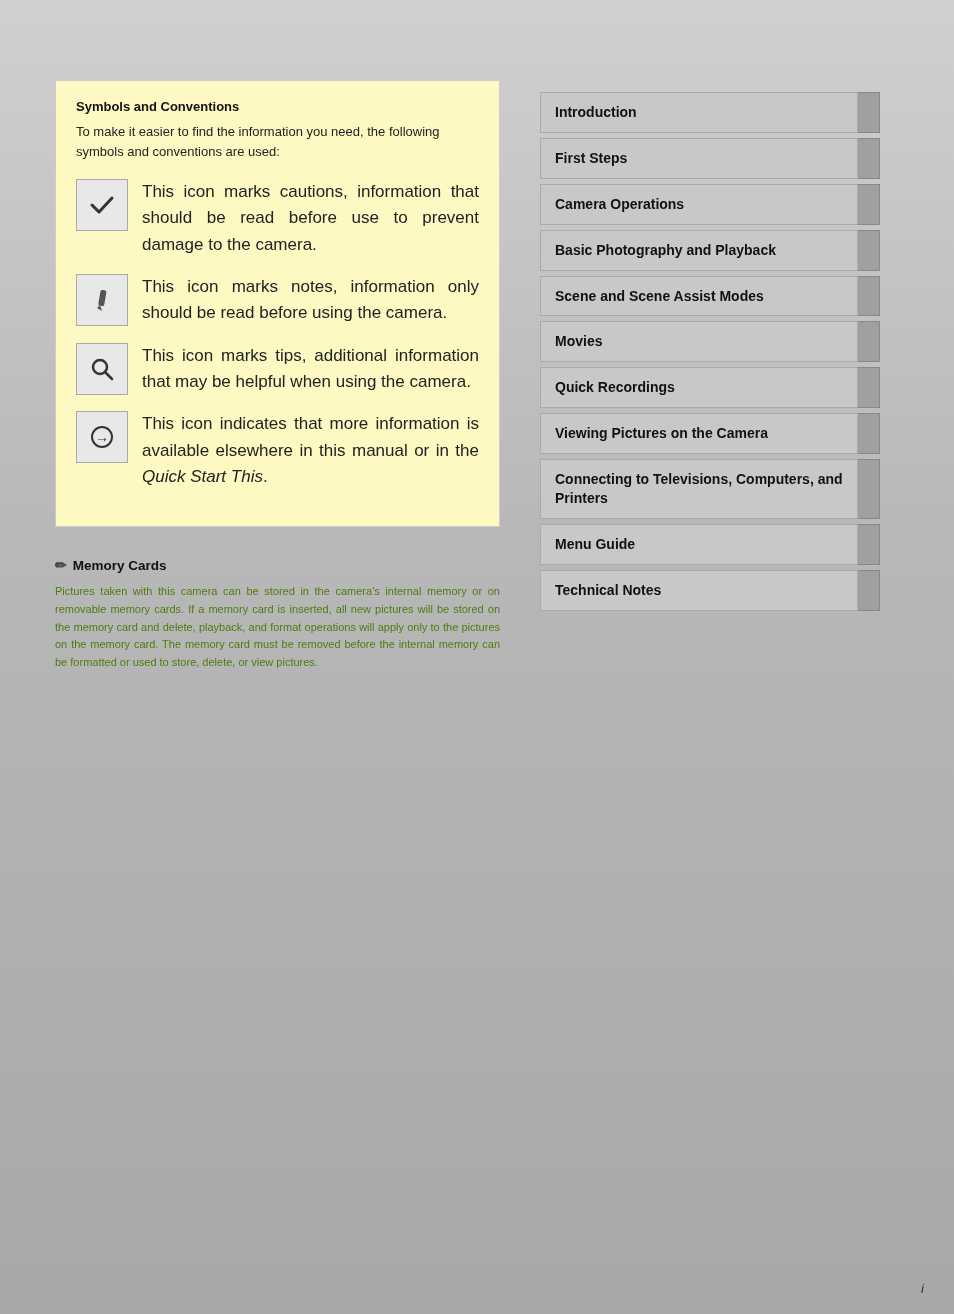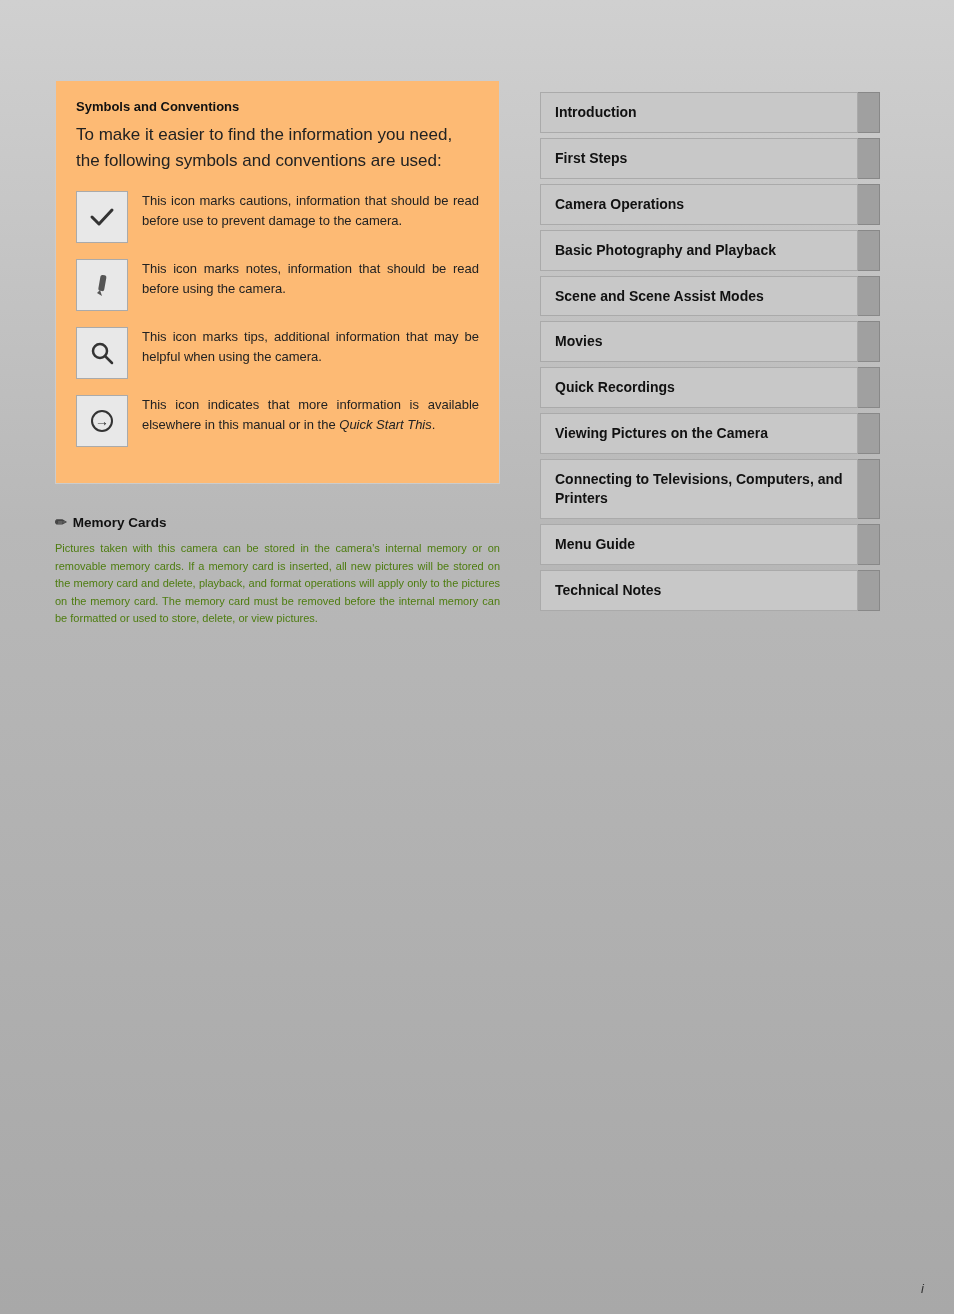--- a/index.html
+++ b/index.html
@@ -21,35 +21,35 @@
     }
 
     
     .left-col {
       width: 530px;
       padding: 0 30px 0 55px;
       flex-shrink: 0;
     }
 
     .symbols-section {
-      background: #fdba74;
+      background: #fef9c3;
       border: 1px solid #ccc;
       padding: 18px 20px 20px 20px;
       margin-bottom: 30px;
     }
 
     .symbols-title {
       font-size: 13px;
       font-weight: bold;
       margin-bottom: 8px;
       color: #111;
     }
 
     .symbols-intro {
-      font-size: 17px;
+      font-size: 13px;
       color: #222;
       margin-bottom: 18px;
       line-height: 1.5;
     }
 
     .icon-row {
       display: flex;
       align-items: flex-start;
       margin-bottom: 16px;
       gap: 14px;
@@ -61,21 +61,21 @@
       border: 1px solid #aaa;
       background: #e8e8e8;
       flex-shrink: 0;
       display: flex;
       align-items: center;
       justify-content: center;
       font-size: 22px;
     }
 
     .icon-text {
-      font-size: 13px;
+      font-size: 17px;
       color: #222;
       line-height: 1.55;
       text-align: justify;
     }
 
     .memory-cards-section {
       margin-top: 30px;
     }
 
     .memory-title {
@@ -170,21 +170,21 @@
             </div>
             <div class="icon-text">This icon marks cautions, information that should be read before use to prevent damage to the camera.</div>
           </div>
           <div class="icon-row">
             <div class="icon-box">
               <svg width="26" height="26" viewBox="0 0 26 26">
                 <rect x="10" y="3" width="6" height="16" rx="2" fill="#555" transform="rotate(10 13 13)"></rect>
                 <polygon points="8,21 13,24 11,18" fill="#555"></polygon>
               </svg>
             </div>
-            <div class="icon-text">This icon marks notes, information that should be read before using the camera.</div>
+            <div class="icon-text">This icon marks notes, information only should be read before using the camera.</div>
           </div>
           <div class="icon-row">
             <div class="icon-box">
               <svg width="26" height="26" viewBox="0 0 26 26">
                 <circle cx="11" cy="11" r="7" stroke="#333" stroke-width="2.5" fill="none"></circle>
                 <line x1="16" y1="16" x2="23" y2="23" stroke="#333" stroke-width="2.5" stroke-linecap="round"></line>
               </svg>
             </div>
             <div class="icon-text">This icon marks tips, additional information that may be helpful when using the camera.</div>
           </div>

